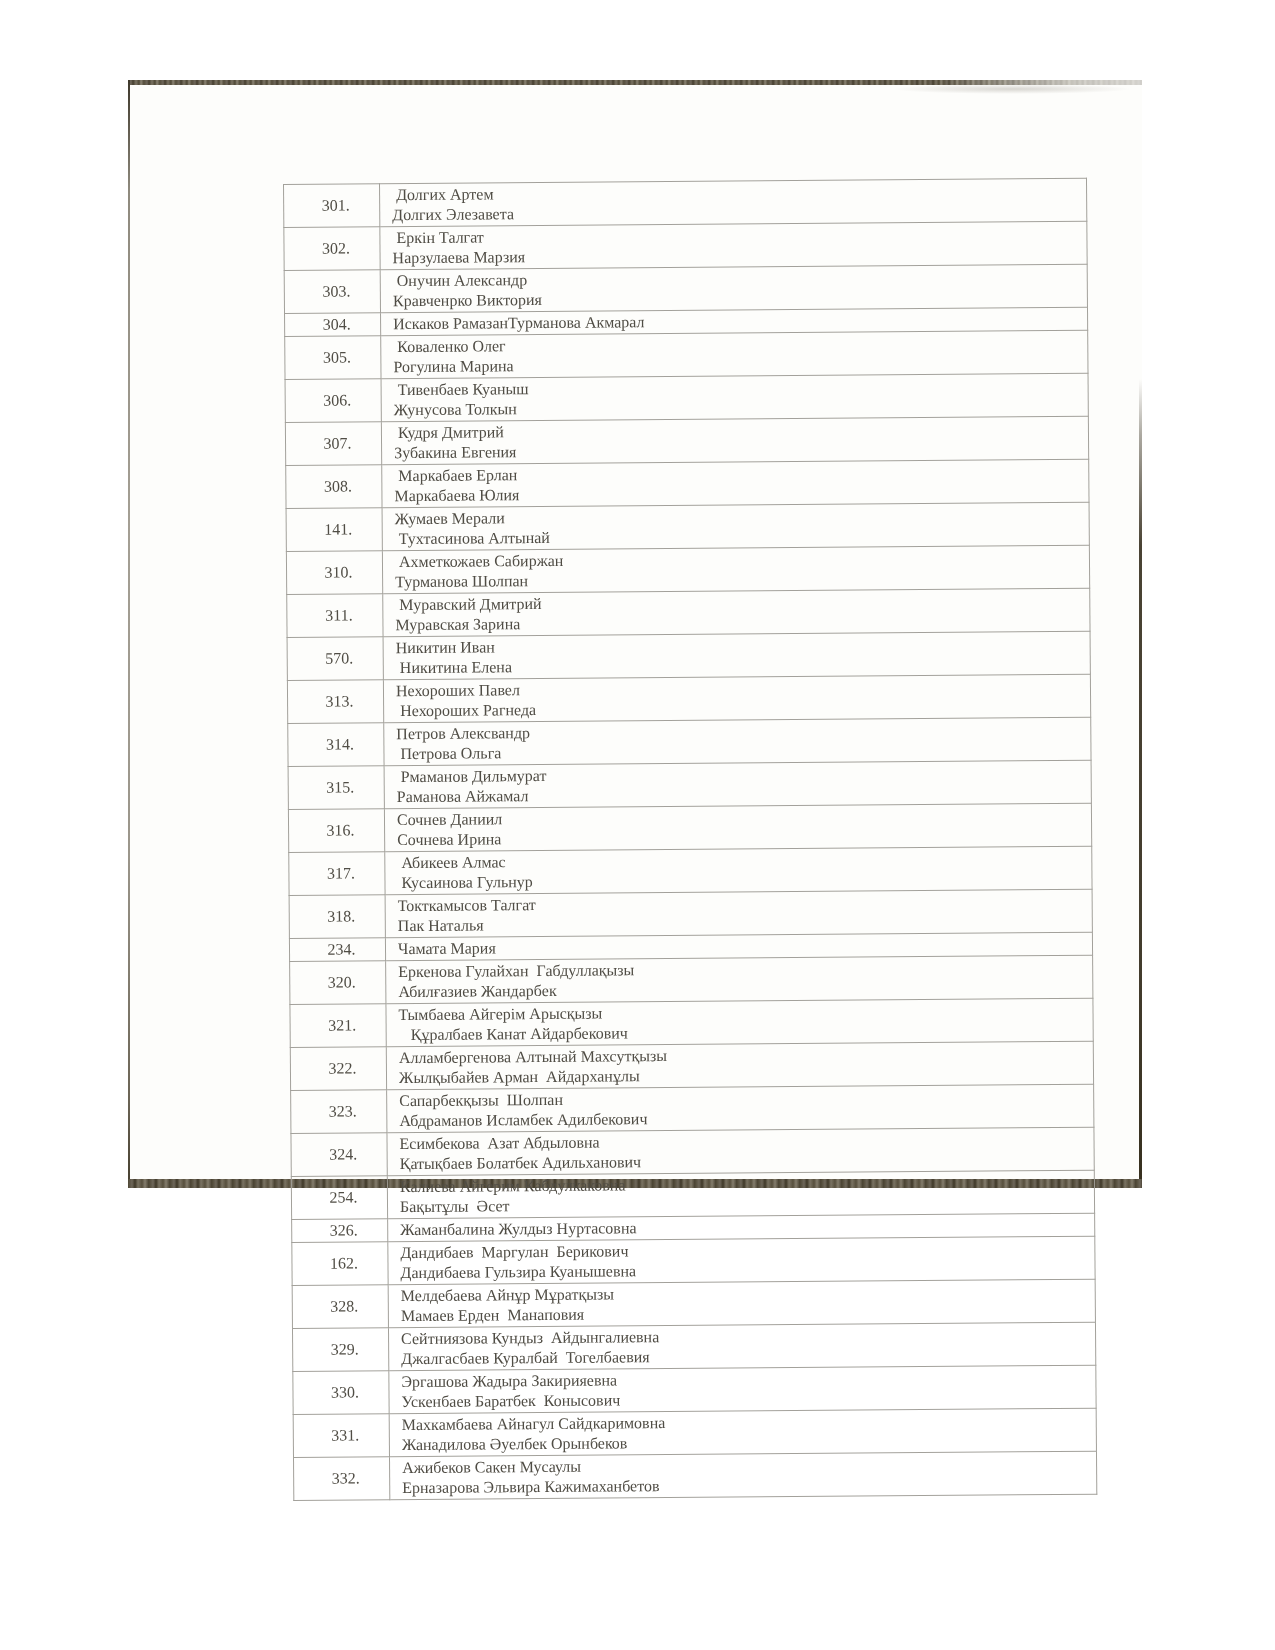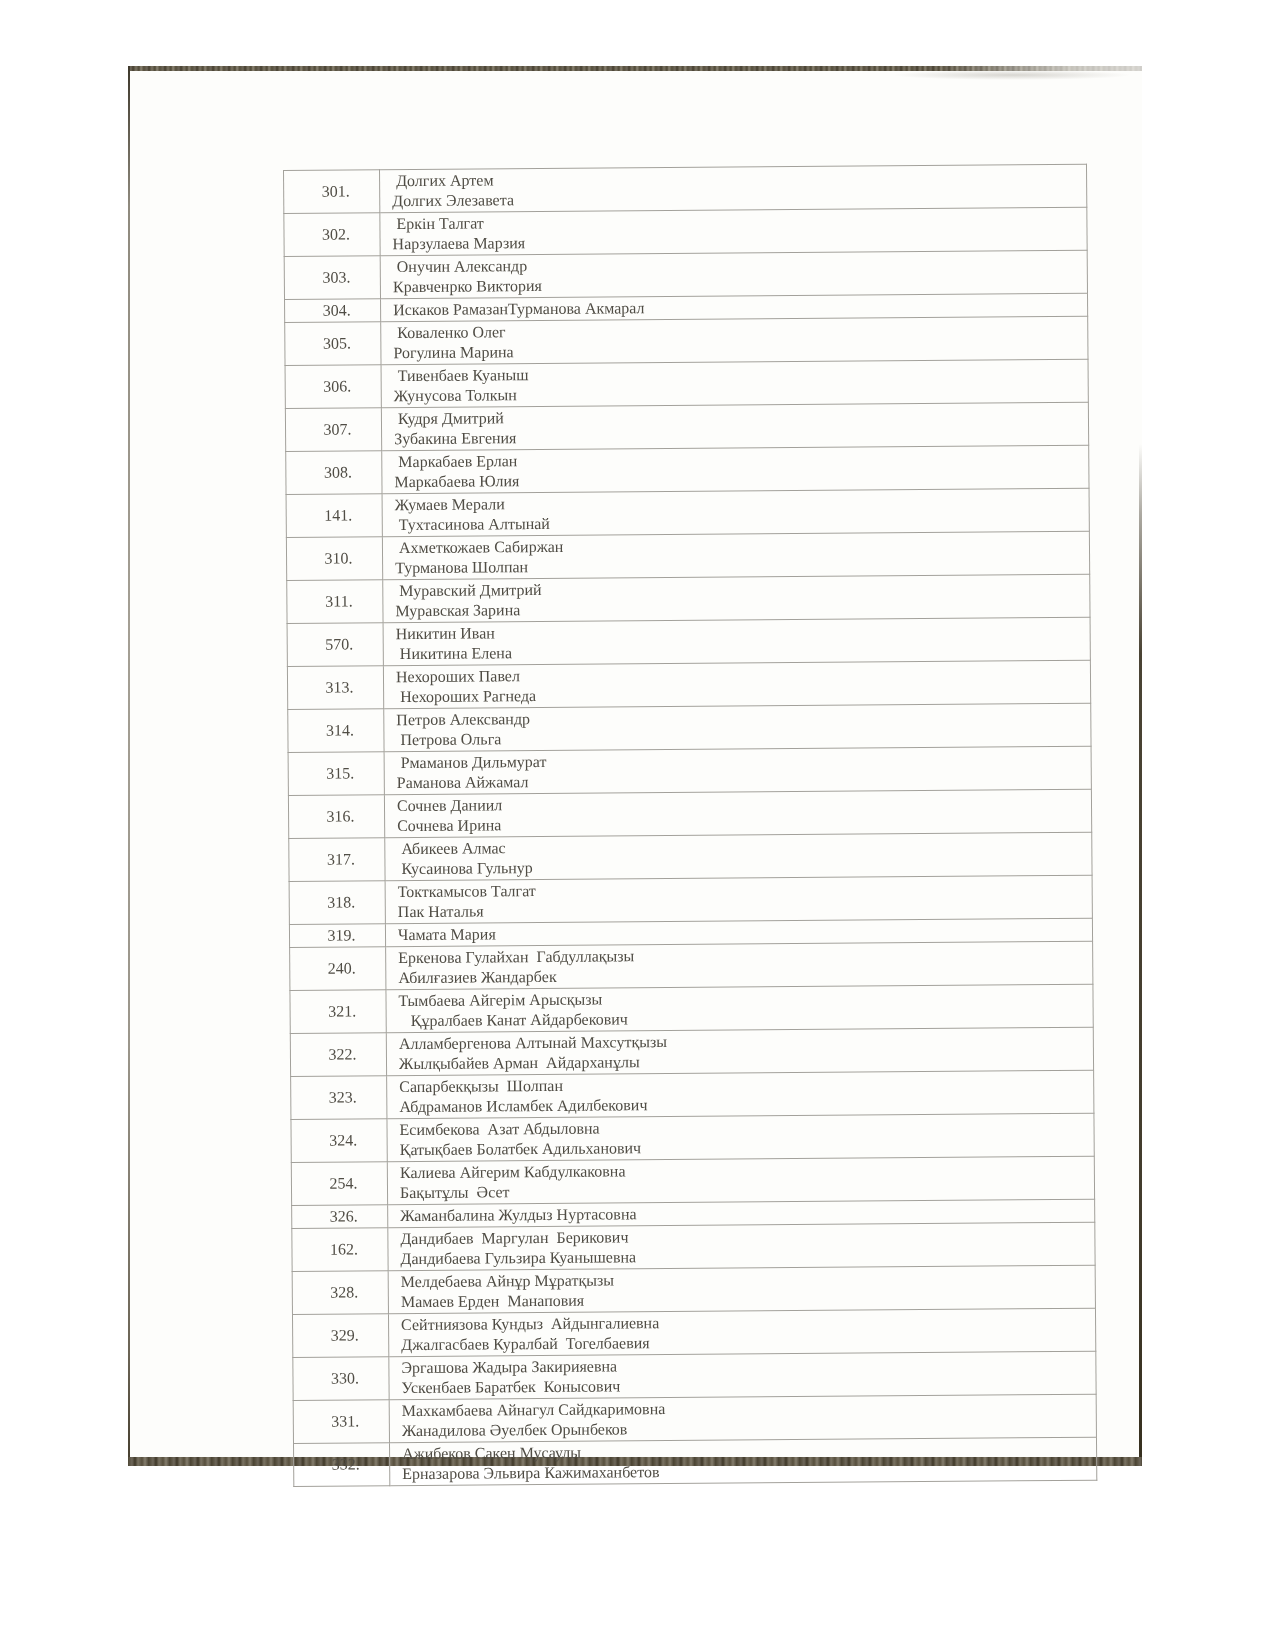--- a/index.html
+++ b/index.html
@@ -13,23 +13,23 @@
   }
   .scan {
     position: relative;
     width: 1275px;
     height: 1650px;
     background: #ffffff;
   }
   .paper {
     position: absolute;
     left: 128px;
-    top: 66px;
+    top: 80px;
     width: 1014px;
-    height: 1400px;
+    height: 1108px;
     background: #fdfdfb;
   }
   .edge-top {
     position: absolute;
     top: 0; left: 0; right: 0;
     height: 5px;
     background: repeating-linear-gradient(90deg,
       #57503e 0px, #6e675a 3px, #453e2e 5px, #7a7363 8px,
       #4e4735 11px, #8b8474 13px, #514a38 16px);
     -webkit-mask-image: linear-gradient(90deg, #000 0%, #000 80%, rgba(0,0,0,.35) 93%, rgba(0,0,0,.25) 100%);
@@ -189,25 +189,25 @@
             <td class="num">317.</td>
             <td class="names"> Абикеев Алмас
  Кусаинова Гульнур</td>
           </tr>
           <tr class="double">
             <td class="num">318.</td>
             <td class="names">Токткамысов Талгат
 Пак Наталья</td>
           </tr>
           <tr class="single">
-            <td class="num">319.</td>
+            <td class="num">234.</td>
             <td class="names">Чамата Мария</td>
           </tr>
           <tr class="double">
-            <td class="num">240.</td>
+            <td class="num">320.</td>
             <td class="names">Еркенова Гулайхан  Габдуллақызы
 Абилғазиев Жандарбек</td>
           </tr>
           <tr class="double">
             <td class="num">321.</td>
             <td class="names">Тымбаева Айгерім Арысқызы
    Құралбаев Канат Айдарбекович</td>
           </tr>
           <tr class="double">
             <td class="num">322.</td>

